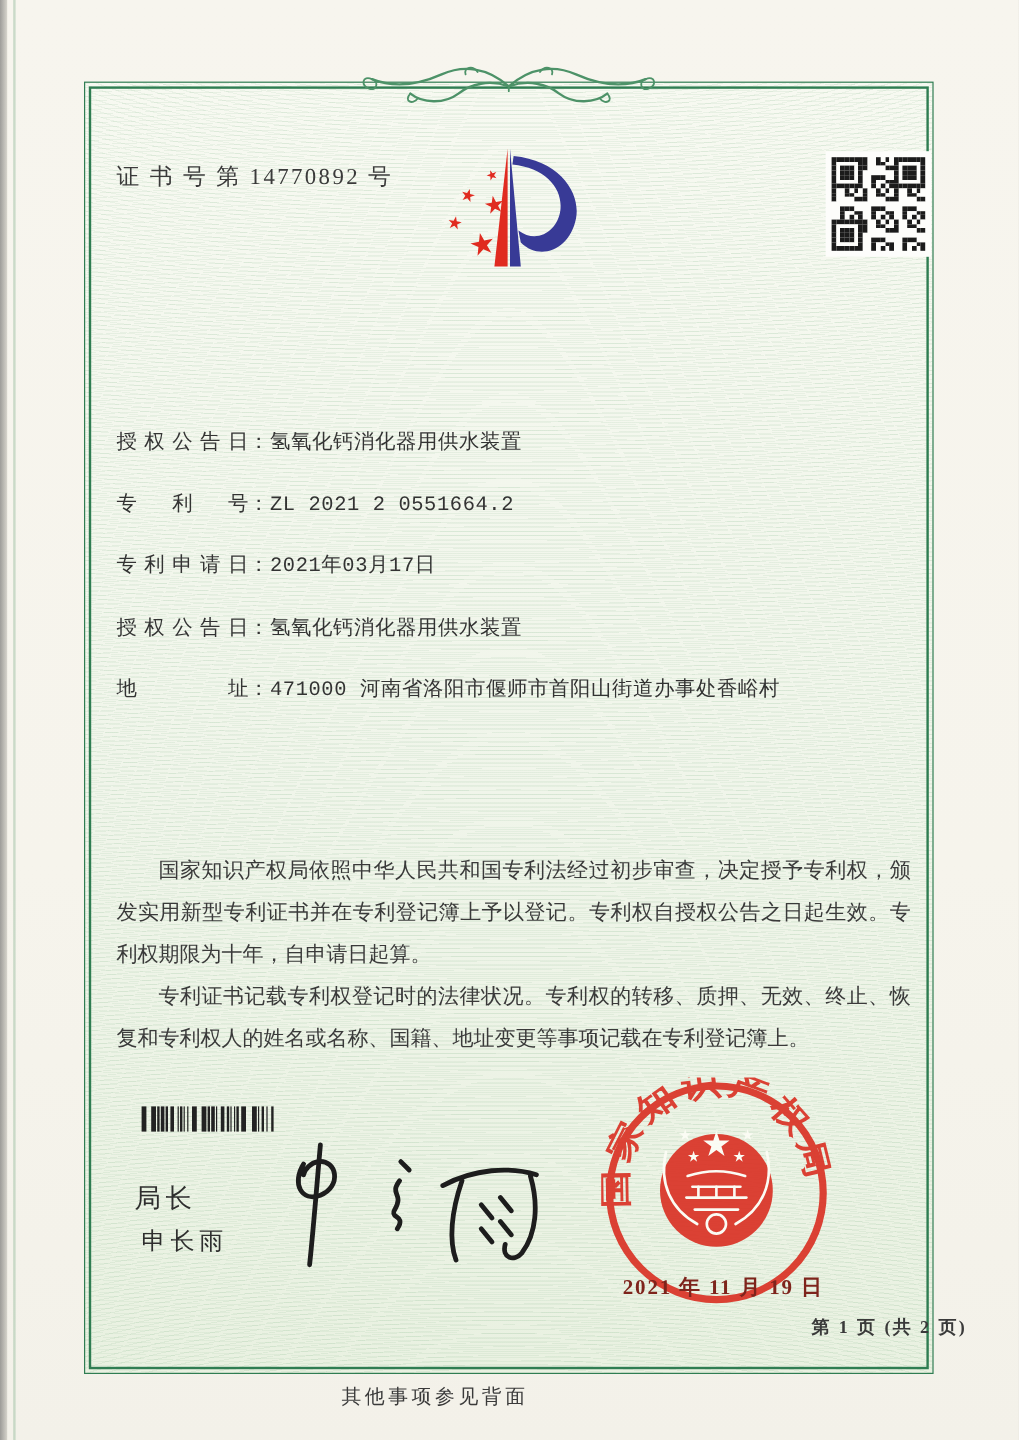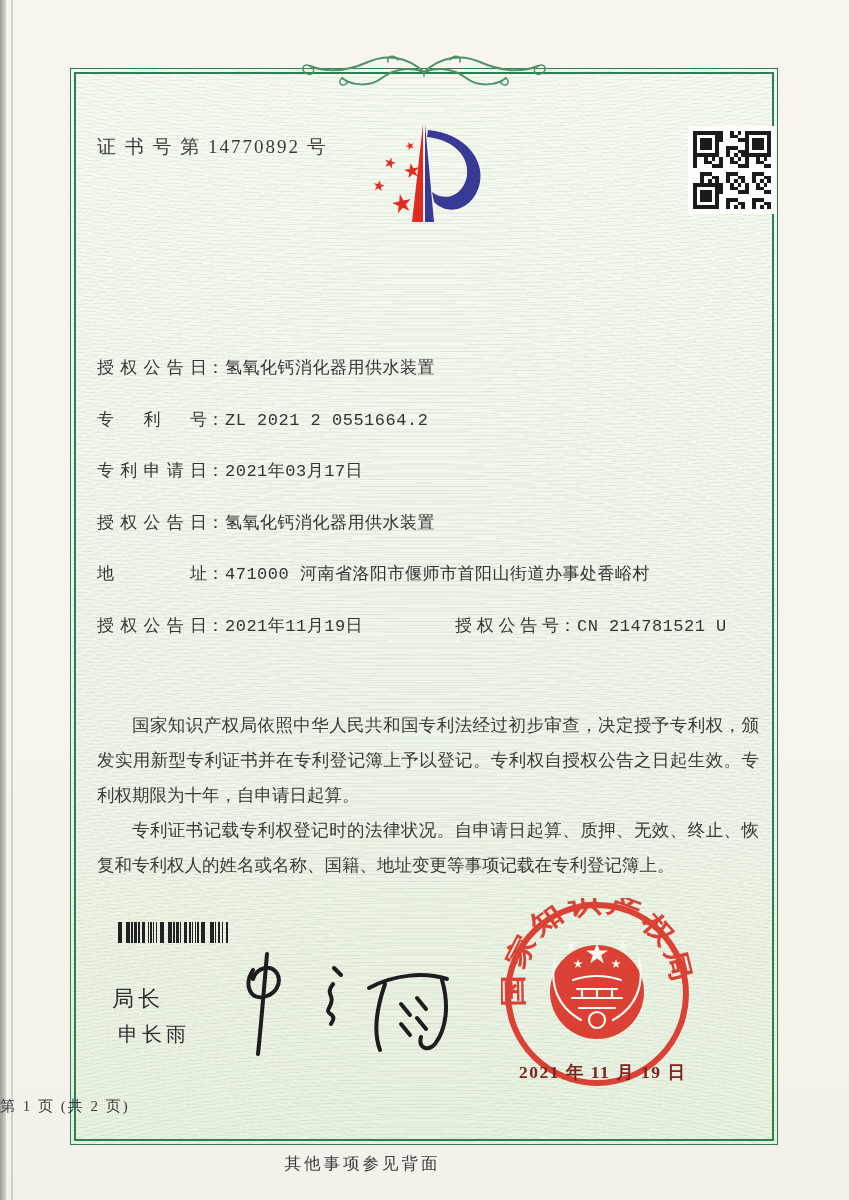--- a/index.html
+++ b/index.html
@@ -54,21 +54,21 @@
   .barcode i.b{background:#222;}
   .barcode i.w{background:transparent;}
 
   .sig-title{position:absolute;left:112px;top:984px;font-size:22px;letter-spacing:4px;color:#2e2e2e;}
   .sig-name{position:absolute;left:118px;top:1021px;font-size:20px;letter-spacing:4px;color:#2e2e2e;}
   .signature{position:absolute;left:233px;top:948px;width:230px;height:112px;}
 
   .seal{position:absolute;left:501px;top:898px;width:192px;height:192px;opacity:.93;}
   .seal-date{position:absolute;left:519px;top:1060px;font-size:17.5px;font-weight:bold;letter-spacing:1.5px;color:#7e241c;}
 
-  .footer-page{position:absolute;left:0;top:1097px;width:806px;text-align:left;font-size:15px;letter-spacing:2px;color:#3a3a3a;}
+  .footer-page{position:absolute;left:0;top:1097px;width:806px;text-align:right;font-size:15px;letter-spacing:2px;color:#3a3a3a;font-weight:bold;}
   .bottom-note{position:absolute;left:0;top:1153px;width:725px;text-align:center;font-size:16.5px;letter-spacing:3px;color:#3a3a3a;}
 </style>
 </head>
 <body>
 
 <div class="page">
   <div class="scan-edge"></div>
   <div class="scan-line"></div>
 
   <div class="border-outer">
@@ -569,31 +569,25 @@
     </div>
     <div class="frow">
       <span class="flabel">专利申请日</span><span class="fcolon">：</span><span class="fvalue">2021年03月17日</span>
     </div>
     <div class="frow">
       <span class="flabel">授权公告日</span><span class="fcolon">：</span><span class="fvalue">氢氧化钙消化器用供水装置</span>
     </div>
     <div class="frow">
       <span class="flabel">地址</span><span class="fcolon">：</span><span class="fvalue">471000 河南省洛阳市偃师市首阳山街道办事处香峪村</span>
     </div>
-    <div class="frow">
-      <span class="flabel">授权公告日</span><span class="fcolon">：</span><span class="fvalue">2021年11月19日</span>
-      <span class="grant-right">
-        <span class="flabel">授权公告号</span><span class="fcolon">：</span><span class="fvalue">CN 214781521 U</span>
-      </span>
-    </div>
   </div>
 
   <div class="body-text">
     <p>国家知识产权局依照中华人民共和国专利法经过初步审查，决定授予专利权，颁发实用新型专利证书并在专利登记簿上予以登记。专利权自授权公告之日起生效。专利权期限为十年，自申请日起算。</p>
-    <p>专利证书记载专利权登记时的法律状况。自申请日起算、质押、无效、终止、恢复和专利权人的姓名或名称、国籍、地址变更等事项记载在专利登记簿上。</p>
+    <p>专利证书记载专利权登记时的法律状况。专利权的转移、质押、无效、终止、恢复和专利权人的姓名或名称、国籍、地址变更等事项记载在专利登记簿上。</p>
   </div>
 
   <div class="barcode" id="barcode">
       <i class="b" style="width: 4.05px;"></i>
       <i class="w" style="width: 4.05px;"></i>
       <i class="b" style="width: 4.05px;"></i>
       <i class="w" style="width: 1.35px;"></i>
       <i class="b" style="width: 1.35px;"></i>
       <i class="w" style="width: 1.35px;"></i>
       <i class="b" style="width: 2.7px;"></i>

